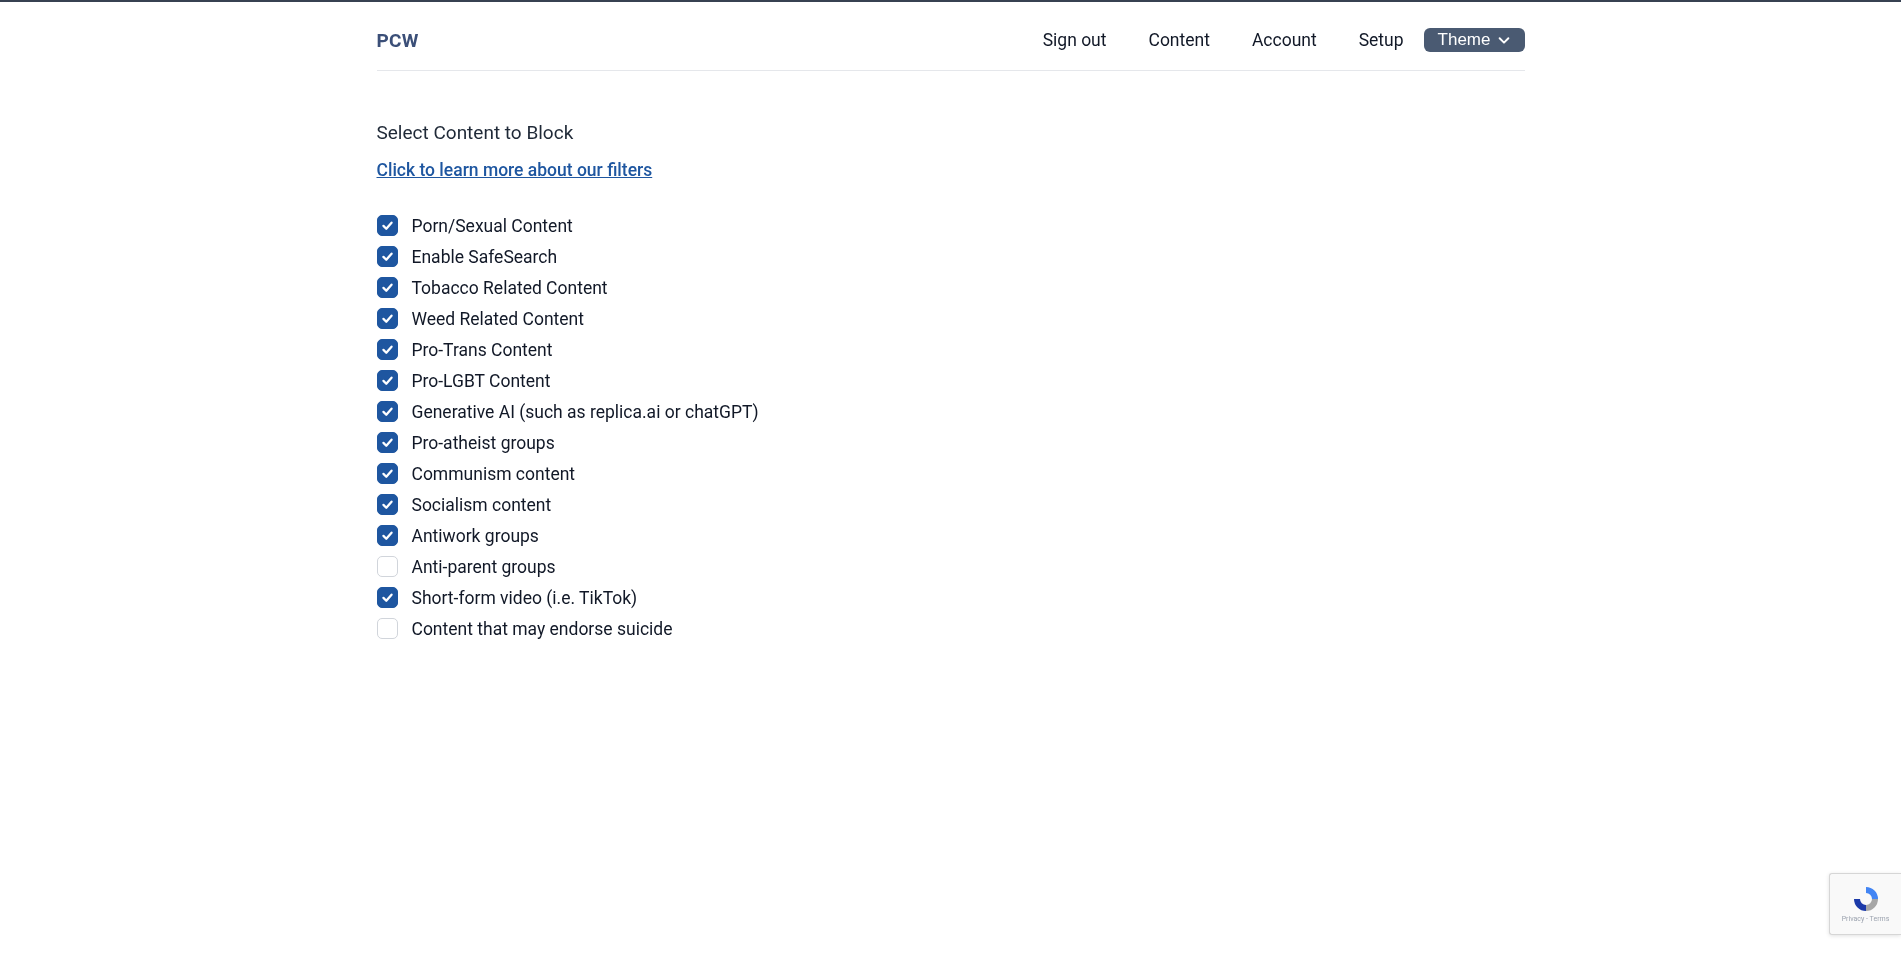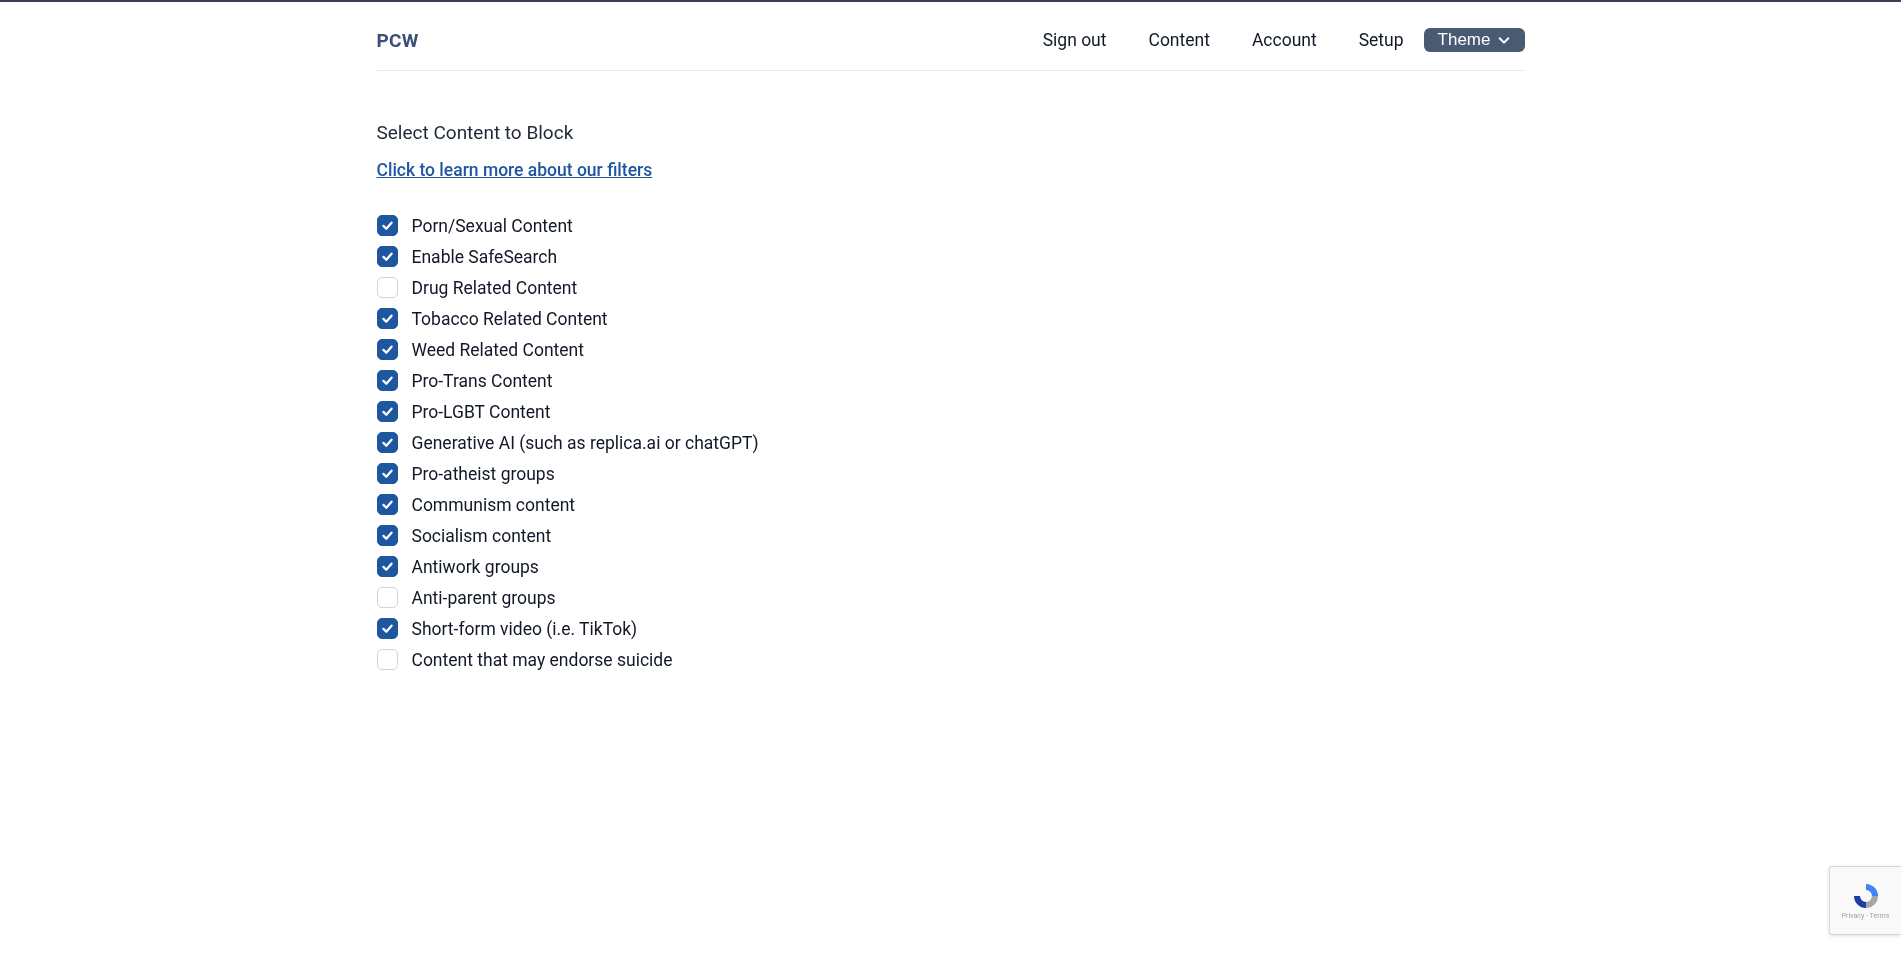--- a/index.html
+++ b/index.html
@@ -118,21 +118,21 @@
     }
     .filter-label {
       font-size: 17.5px;
       color: #111827;
     }
     .recaptcha {
       position: fixed;
       bottom: 28px;
       right: 0;
       width: 72px;
-      height: 69px;
+      height: 62px;
       background: #f9f9f9;
       border: 1px solid #d6d6d6;
       border-right: none;
       border-radius: 3px 0 0 3px;
       box-shadow: 0 1px 4px rgba(0,0,0,0.12);
       display: flex;
       flex-direction: column;
       align-items: center;
       justify-content: center;
       gap: 2px;
@@ -186,24 +186,20 @@
         </div>
         <div class="filter-row">
           <div class="cb checked">
             <svg viewBox="0 0 16 16" fill="none" stroke="#ffffff" stroke-width="2.8" stroke-linecap="round" stroke-linejoin="round">
               <polyline points="3,8.5 6.5,12 13,4.5"></polyline>
             </svg>
           </div>
           <span class="filter-label">Enable SafeSearch</span>
         </div>
         <div class="filter-row">
-          <div class="cb"></div>
-          <span class="filter-label">Drug Related Content</span>
-        </div>
-        <div class="filter-row">
           <div class="cb checked">
             <svg viewBox="0 0 16 16" fill="none" stroke="#ffffff" stroke-width="2.8" stroke-linecap="round" stroke-linejoin="round">
               <polyline points="3,8.5 6.5,12 13,4.5"></polyline>
             </svg>
           </div>
           <span class="filter-label">Tobacco Related Content</span>
         </div>
         <div class="filter-row">
           <div class="cb checked">
             <svg viewBox="0 0 16 16" fill="none" stroke="#ffffff" stroke-width="2.8" stroke-linecap="round" stroke-linejoin="round">

